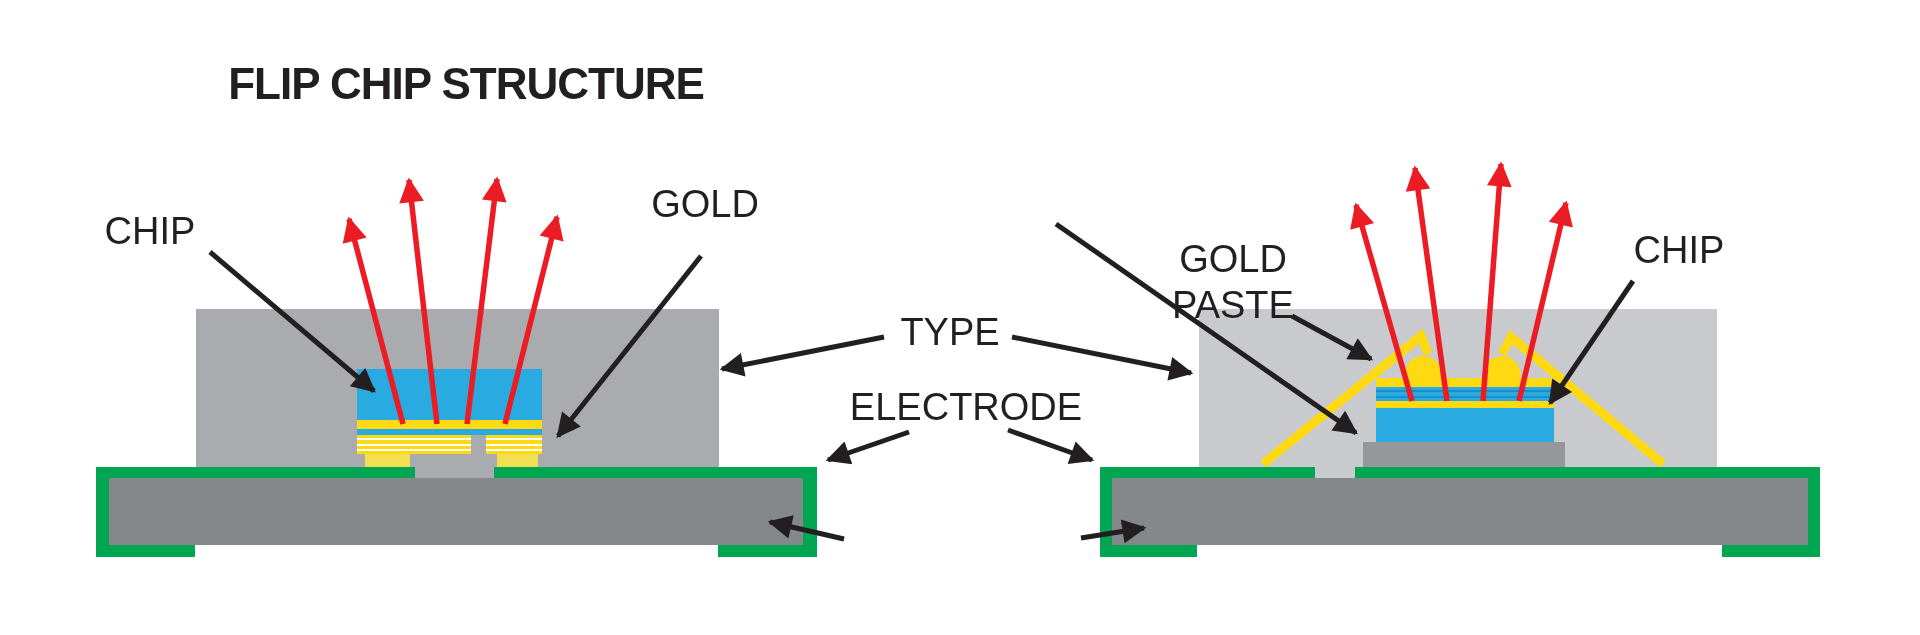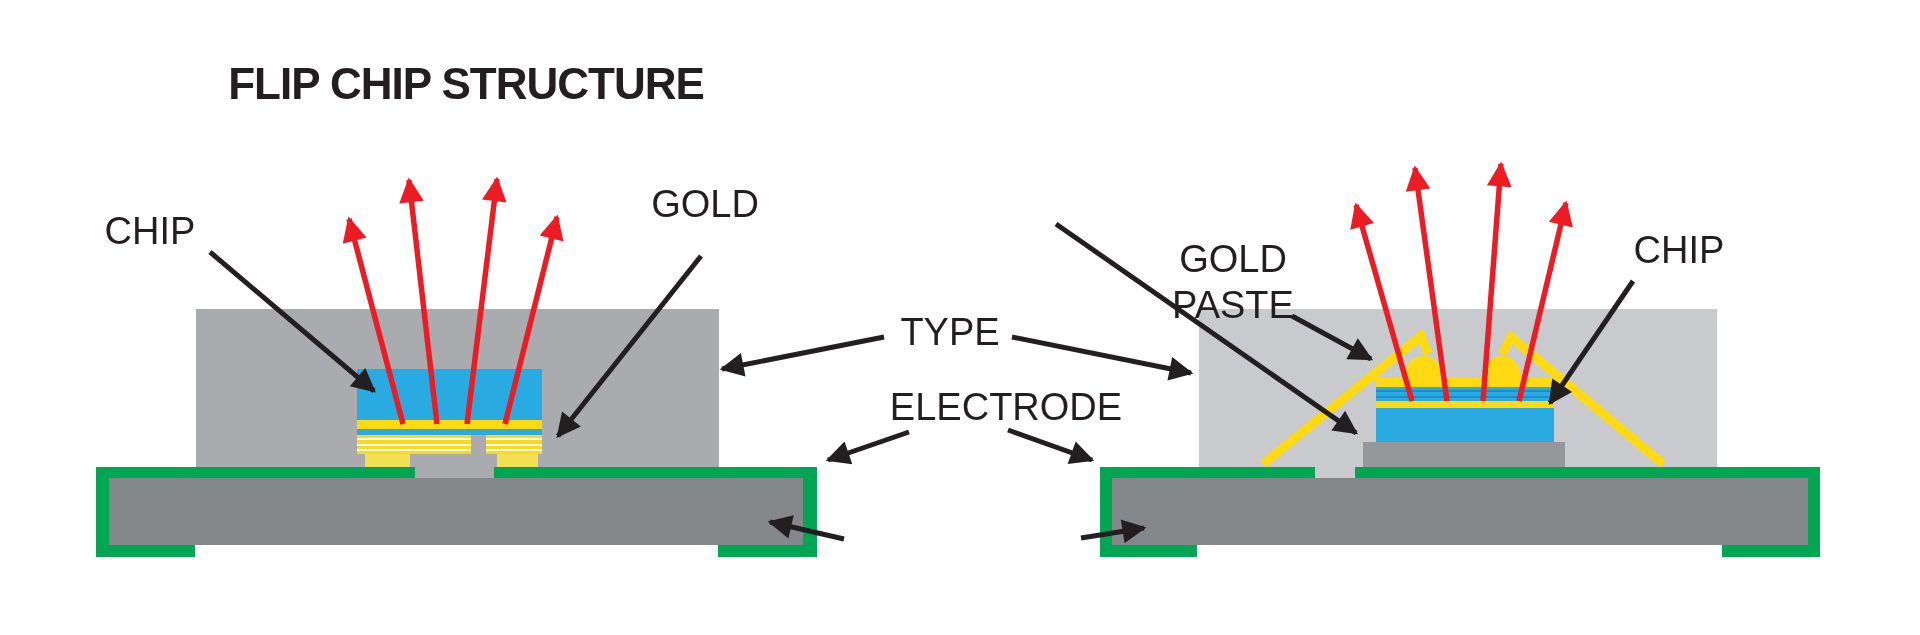--- a/index.html
+++ b/index.html
@@ -123,21 +123,21 @@
   <div class="title" style="left:186px;top:61px;">FLIP CHIP STRUCTURE</div>
 
   <div class="lbl" style="left:50px;top:208px;width:200px;">CHIP</div>
 
   <div class="lbl" style="left:595px;top:181px;width:220px;">
     <div>GOLD</div>
   </div>
 
 
   <div class="lbl" style="left:850px;top:309px;width:200px;">TYPE</div>
-  <div class="lbl" style="left:876px;top:384px;width:260px;">ELECTRODE</div>
+  <div class="lbl" style="left:836px;top:384px;width:260px;">ELECTRODE</div>
 
   <div class="lbl" style="left:1123px;top:236px;width:220px;">
     <div>GOLD</div>
     <div>PASTE</div>
   </div>
 
   <div class="lbl" style="left:1579px;top:227px;width:200px;">CHIP</div>
 
 </div>
 

